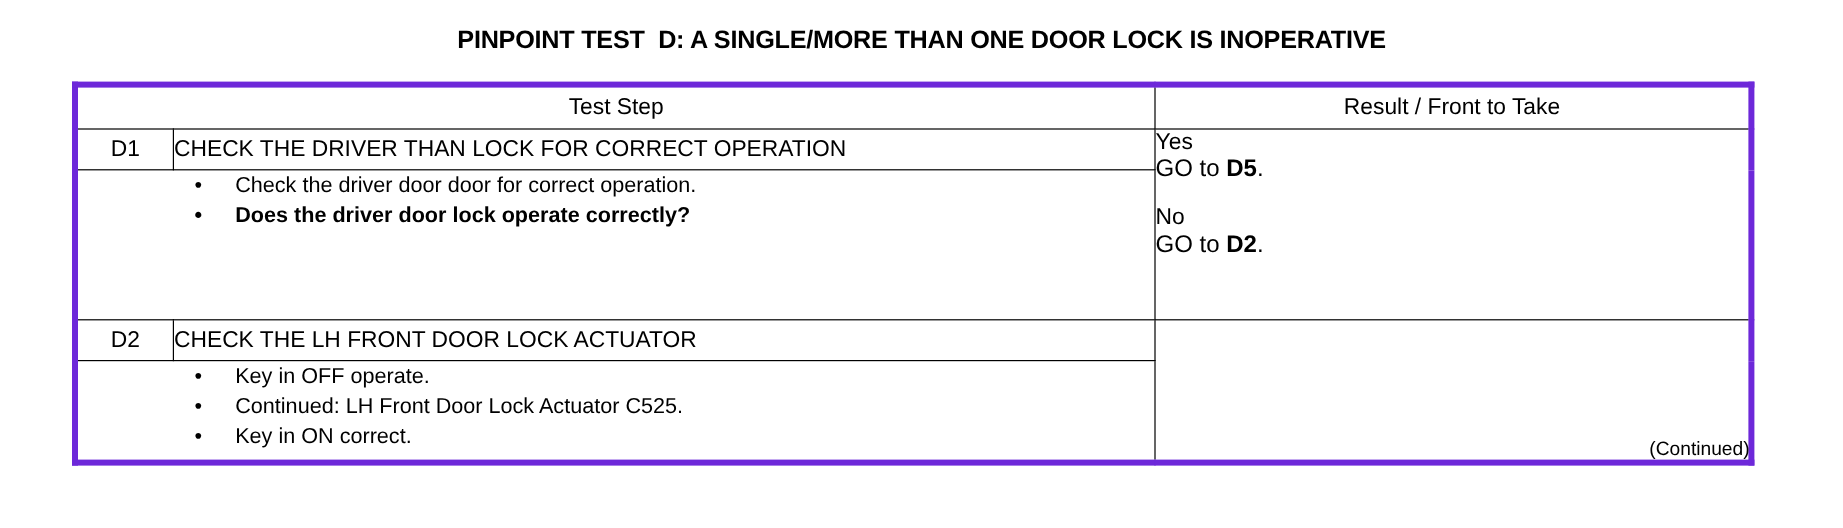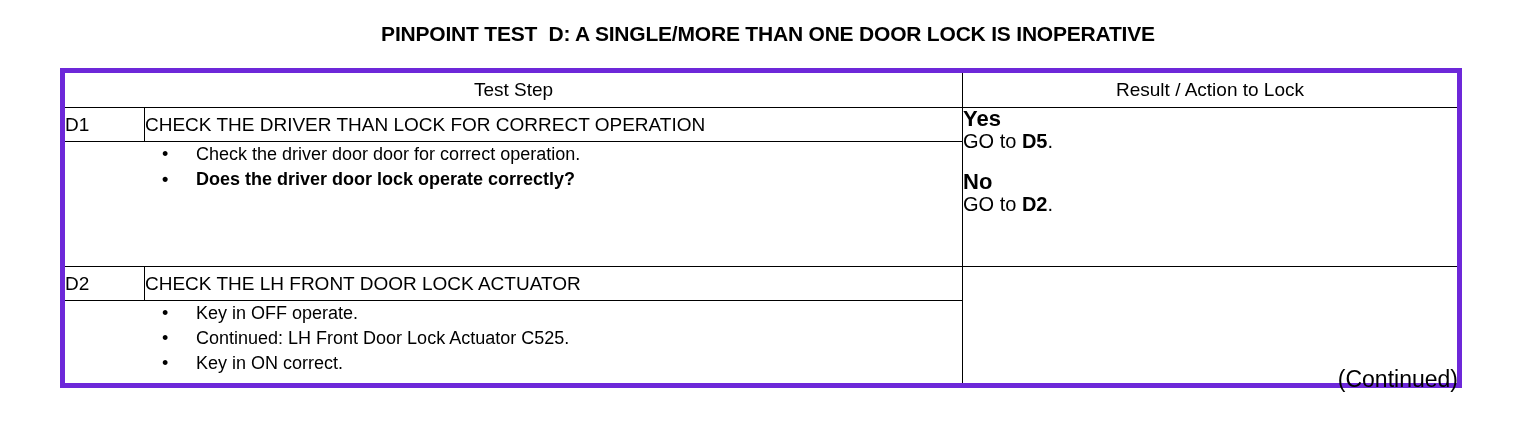--- a/index.html
+++ b/index.html
@@ -63,20 +63,21 @@
     text-align: center;
     font-size: 19px;
     font-weight: bold;
     height: 34px;
     line-height: 34px;
     vertical-align: middle;
   }
 
   
   .step-id {
+    text-align: center;
     font-size: 19px;
     font-weight: bold;
     height: 33px;
     line-height: 33px;
     vertical-align: middle;
   }
   .step-title {
     font-size: 19px;
     font-weight: bold;
     height: 33px;
@@ -116,57 +117,57 @@
   .body-d2 { height: 82px; }
 
   
   .result-cell {
     padding: 22px 0 0 10px;
   }
   .result-block + .result-block {
     margin-top: 18px;
   }
   .result-answer {
-    font-size: 22px;
-    font-weight: bold;
+    font-size: 19px;
+    font-weight: normal;
     line-height: 22px;
   }
   .result-action {
     font-size: 20px;
     line-height: 23px;
   }
   .result-action b { font-weight: bold; }
   .result-empty { padding: 0; }
 
   
   .continued {
     position: absolute;
     right: 78px;
     top: 366px;
-    font-size: 23px;
+    font-size: 16px;
   }
 </style>
 </head>
 <body>
 
 <div class="page">
 
   <div class="doc-title">PINPOINT TEST  D: A SINGLE/MORE THAN ONE DOOR LOCK IS INOPERATIVE</div>
 
   <table class="pinpoint-table">
     <colgroup>
       <col class="col-id">
       <col class="col-step">
       <col class="col-result">
     </colgroup>
     <tbody>
 
       <tr>
         <th class="col-head" colspan="2">Test Step</th>
-        <th class="col-head">Result / Action to Lock</th>
+        <th class="col-head">Result / Front to Take</th>
       </tr>
 
       <tr>
         <td class="step-id">D1</td>
         <td class="step-title">CHECK THE DRIVER THAN LOCK FOR CORRECT OPERATION</td>
         <td class="result-cell" rowspan="2">
           <div class="result-block">
             <div class="result-answer">Yes</div>
             <div class="result-action">
               <span>GO to </span><b>D5</b><span>.</span>

